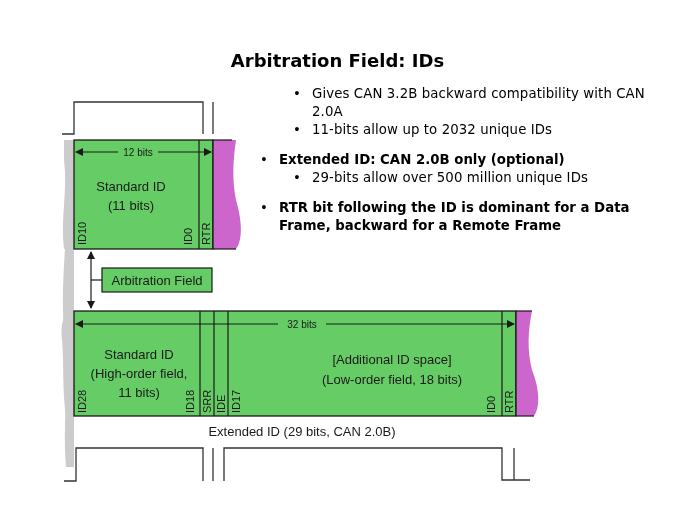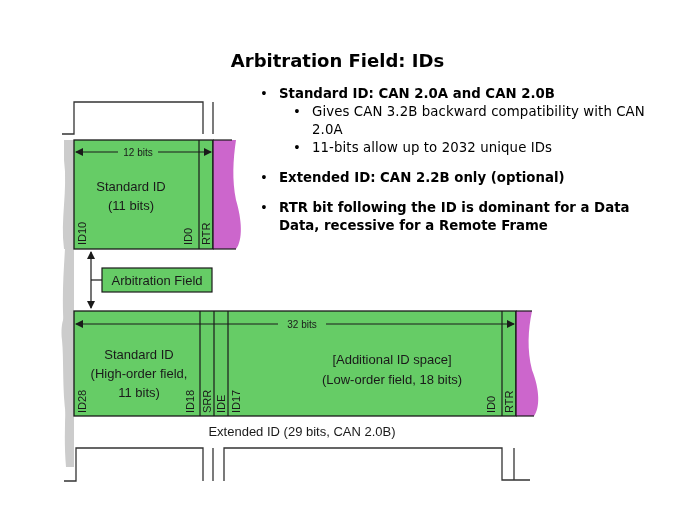--- a/index.html
+++ b/index.html
@@ -16,27 +16,27 @@
     .gap { height:12px; }
     svg { position:absolute; left:0; top:0; }
     .lbl { font-family:"Liberation Sans", sans-serif; fill:#1a1a1a; }
   </style>
 </head>
 <body>
 
 <div class="title">Arbitration Field: IDs</div>
 
 <div class="bullets">
-  <div class="b1">Standard ID: CAN 2.0A and CAN 2.0B</div>
   <div class="b2">Gives CAN 3.2B backward compatibility with CAN 2.0A</div>
   <div class="b2">11-bits allow up to 2032 unique IDs</div>
   <div class="gap"></div>
-  <div class="b1">Extended ID: CAN 2.2B only (optional)</div>
+  <div class="b1">Extended ID: CAN 2.0B only (optional)</div>
+  <div class="b2">29-bits allow over 500 million unique IDs</div>
   <div class="gap"></div>
-  <div class="b1">RTR bit following  the ID is dominant for a Data Data, recessive for a Remote Frame</div>
+  <div class="b1">RTR bit following  the ID is dominant for a Data Frame, backward for a Remote Frame</div>
 </div>
 
 <svg width="675" height="506" viewBox="0 0 675 506">
   <defs>
     <marker id="arr" markerWidth="8" markerHeight="8" refX="7" refY="4" orient="auto" markerUnits="userSpaceOnUse">
       <path d="M0,0 L8,4 L0,8 z" fill="#1a1a1a"></path>
     </marker>
     <marker id="arrs" markerWidth="8" markerHeight="8" refX="1" refY="4" orient="auto" markerUnits="userSpaceOnUse">
       <path d="M8,0 L0,4 L8,8 z" fill="#1a1a1a"></path>
     </marker>

